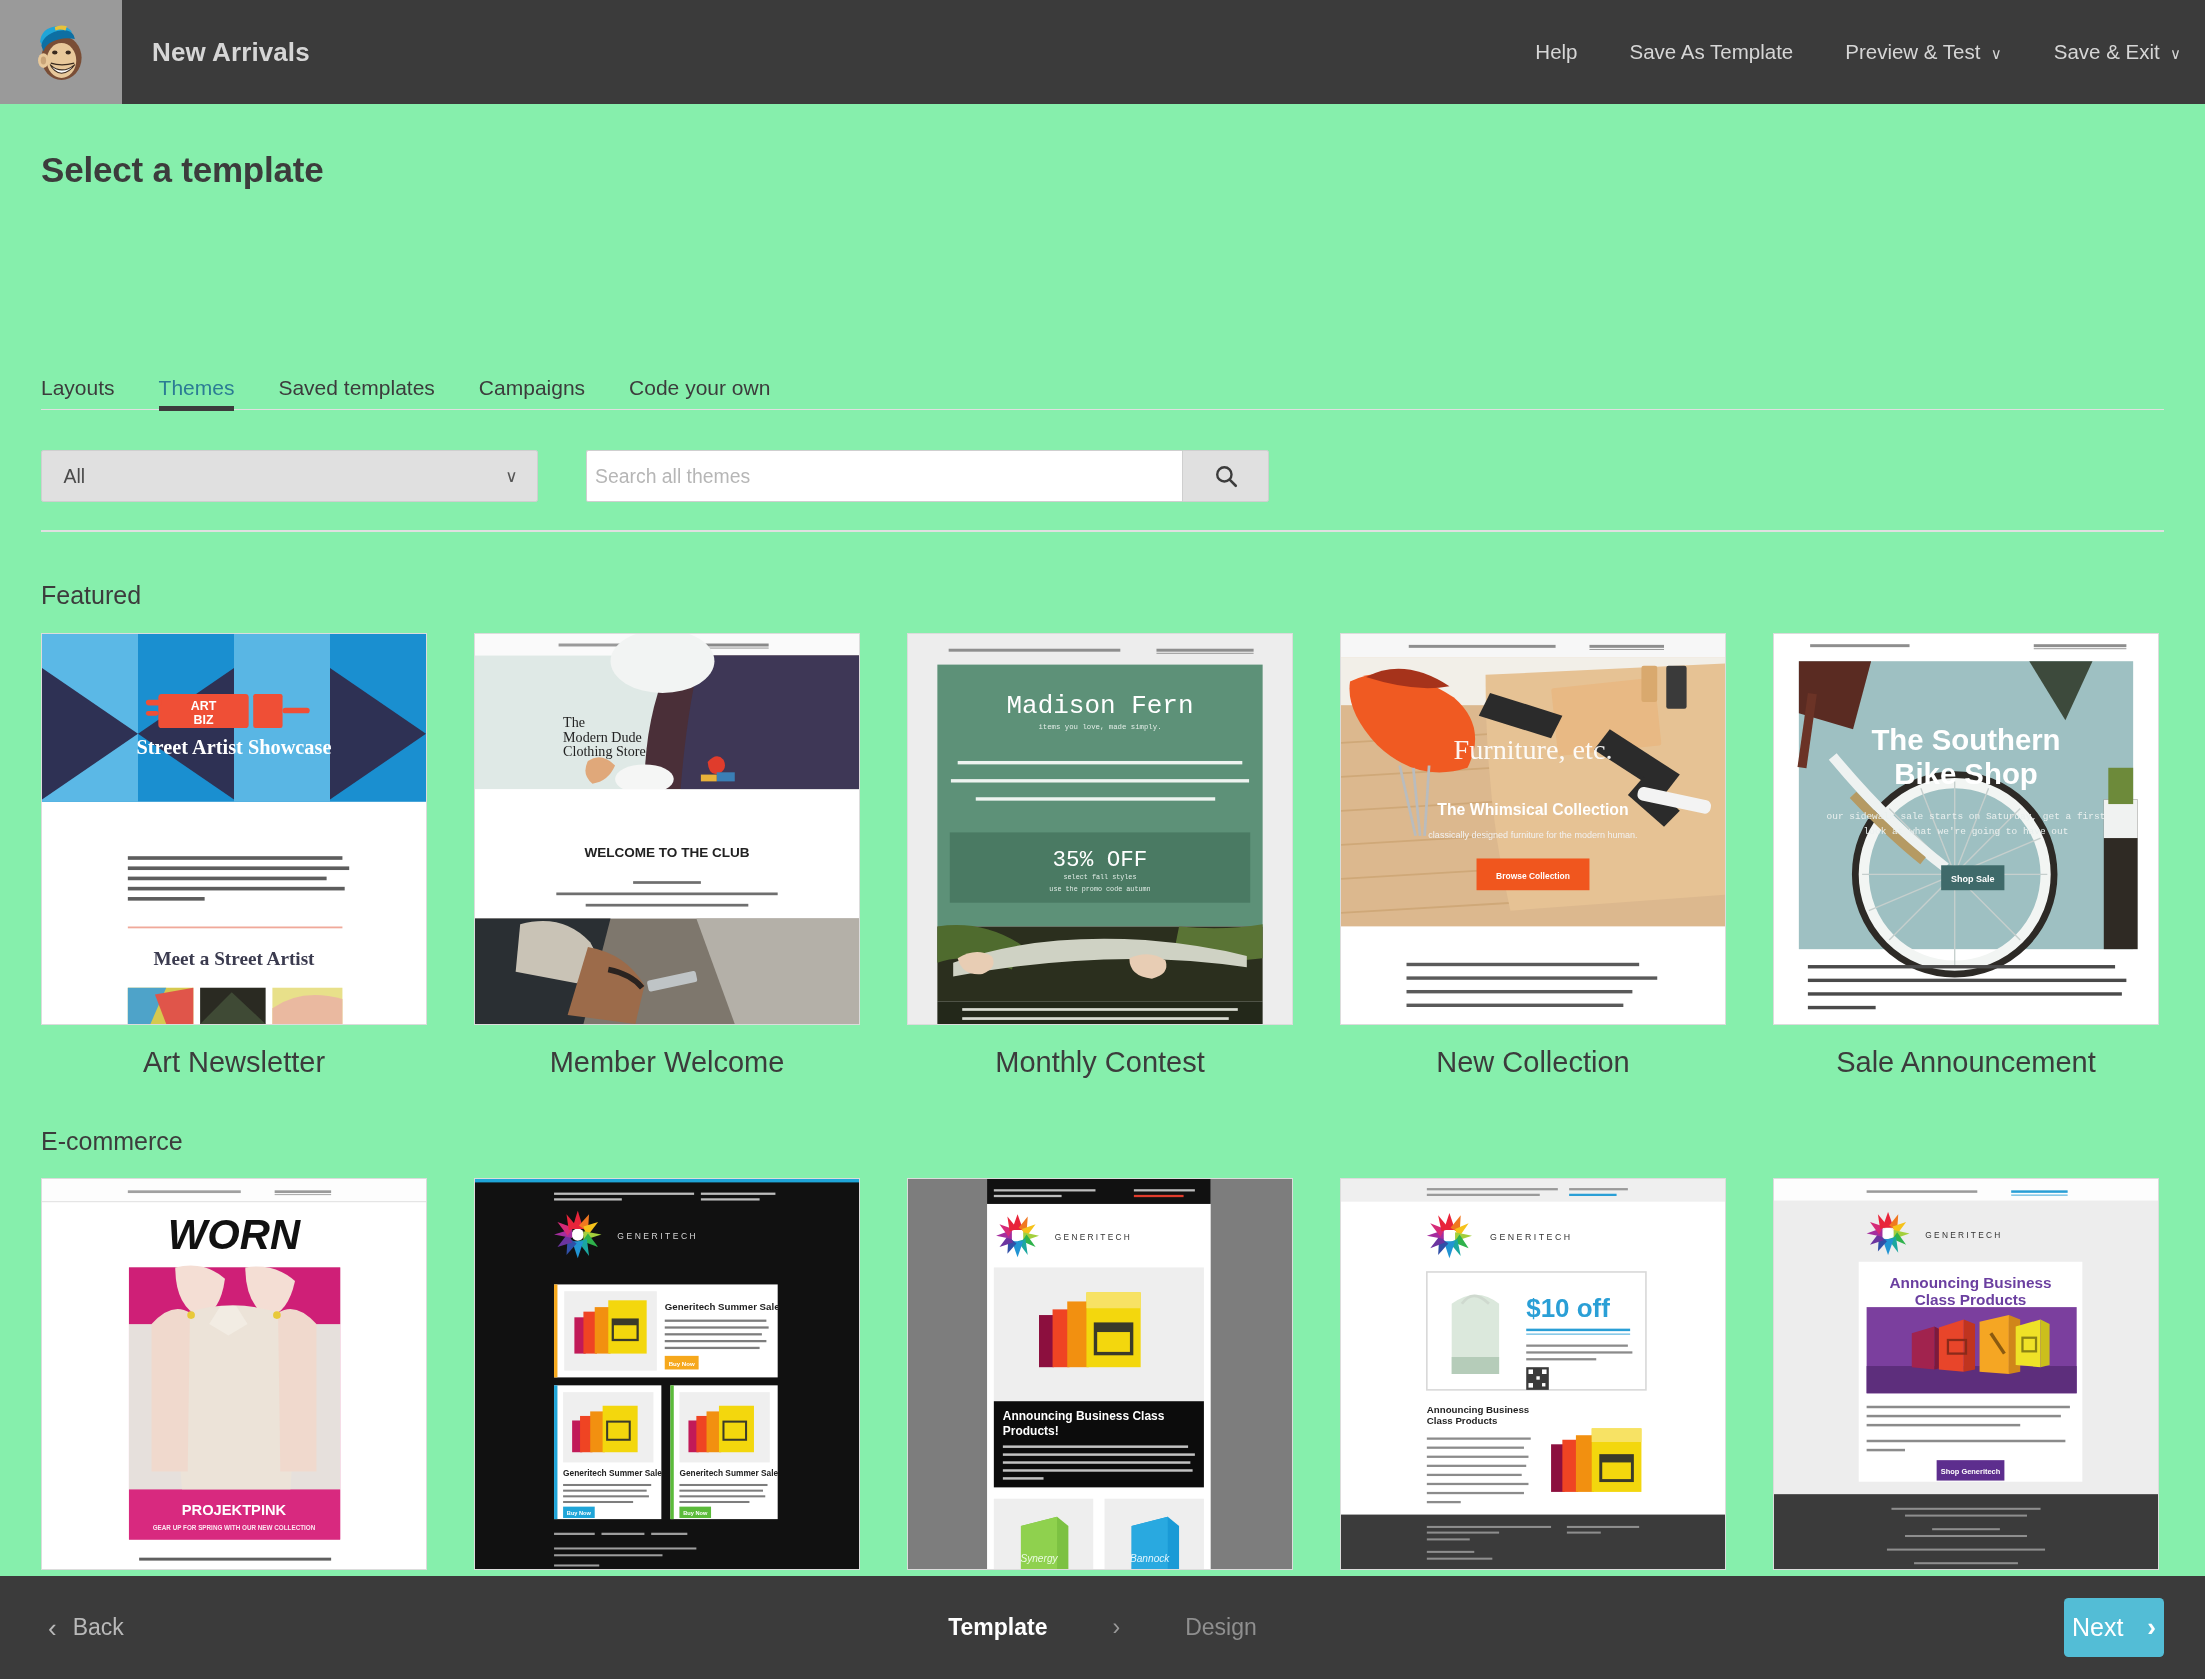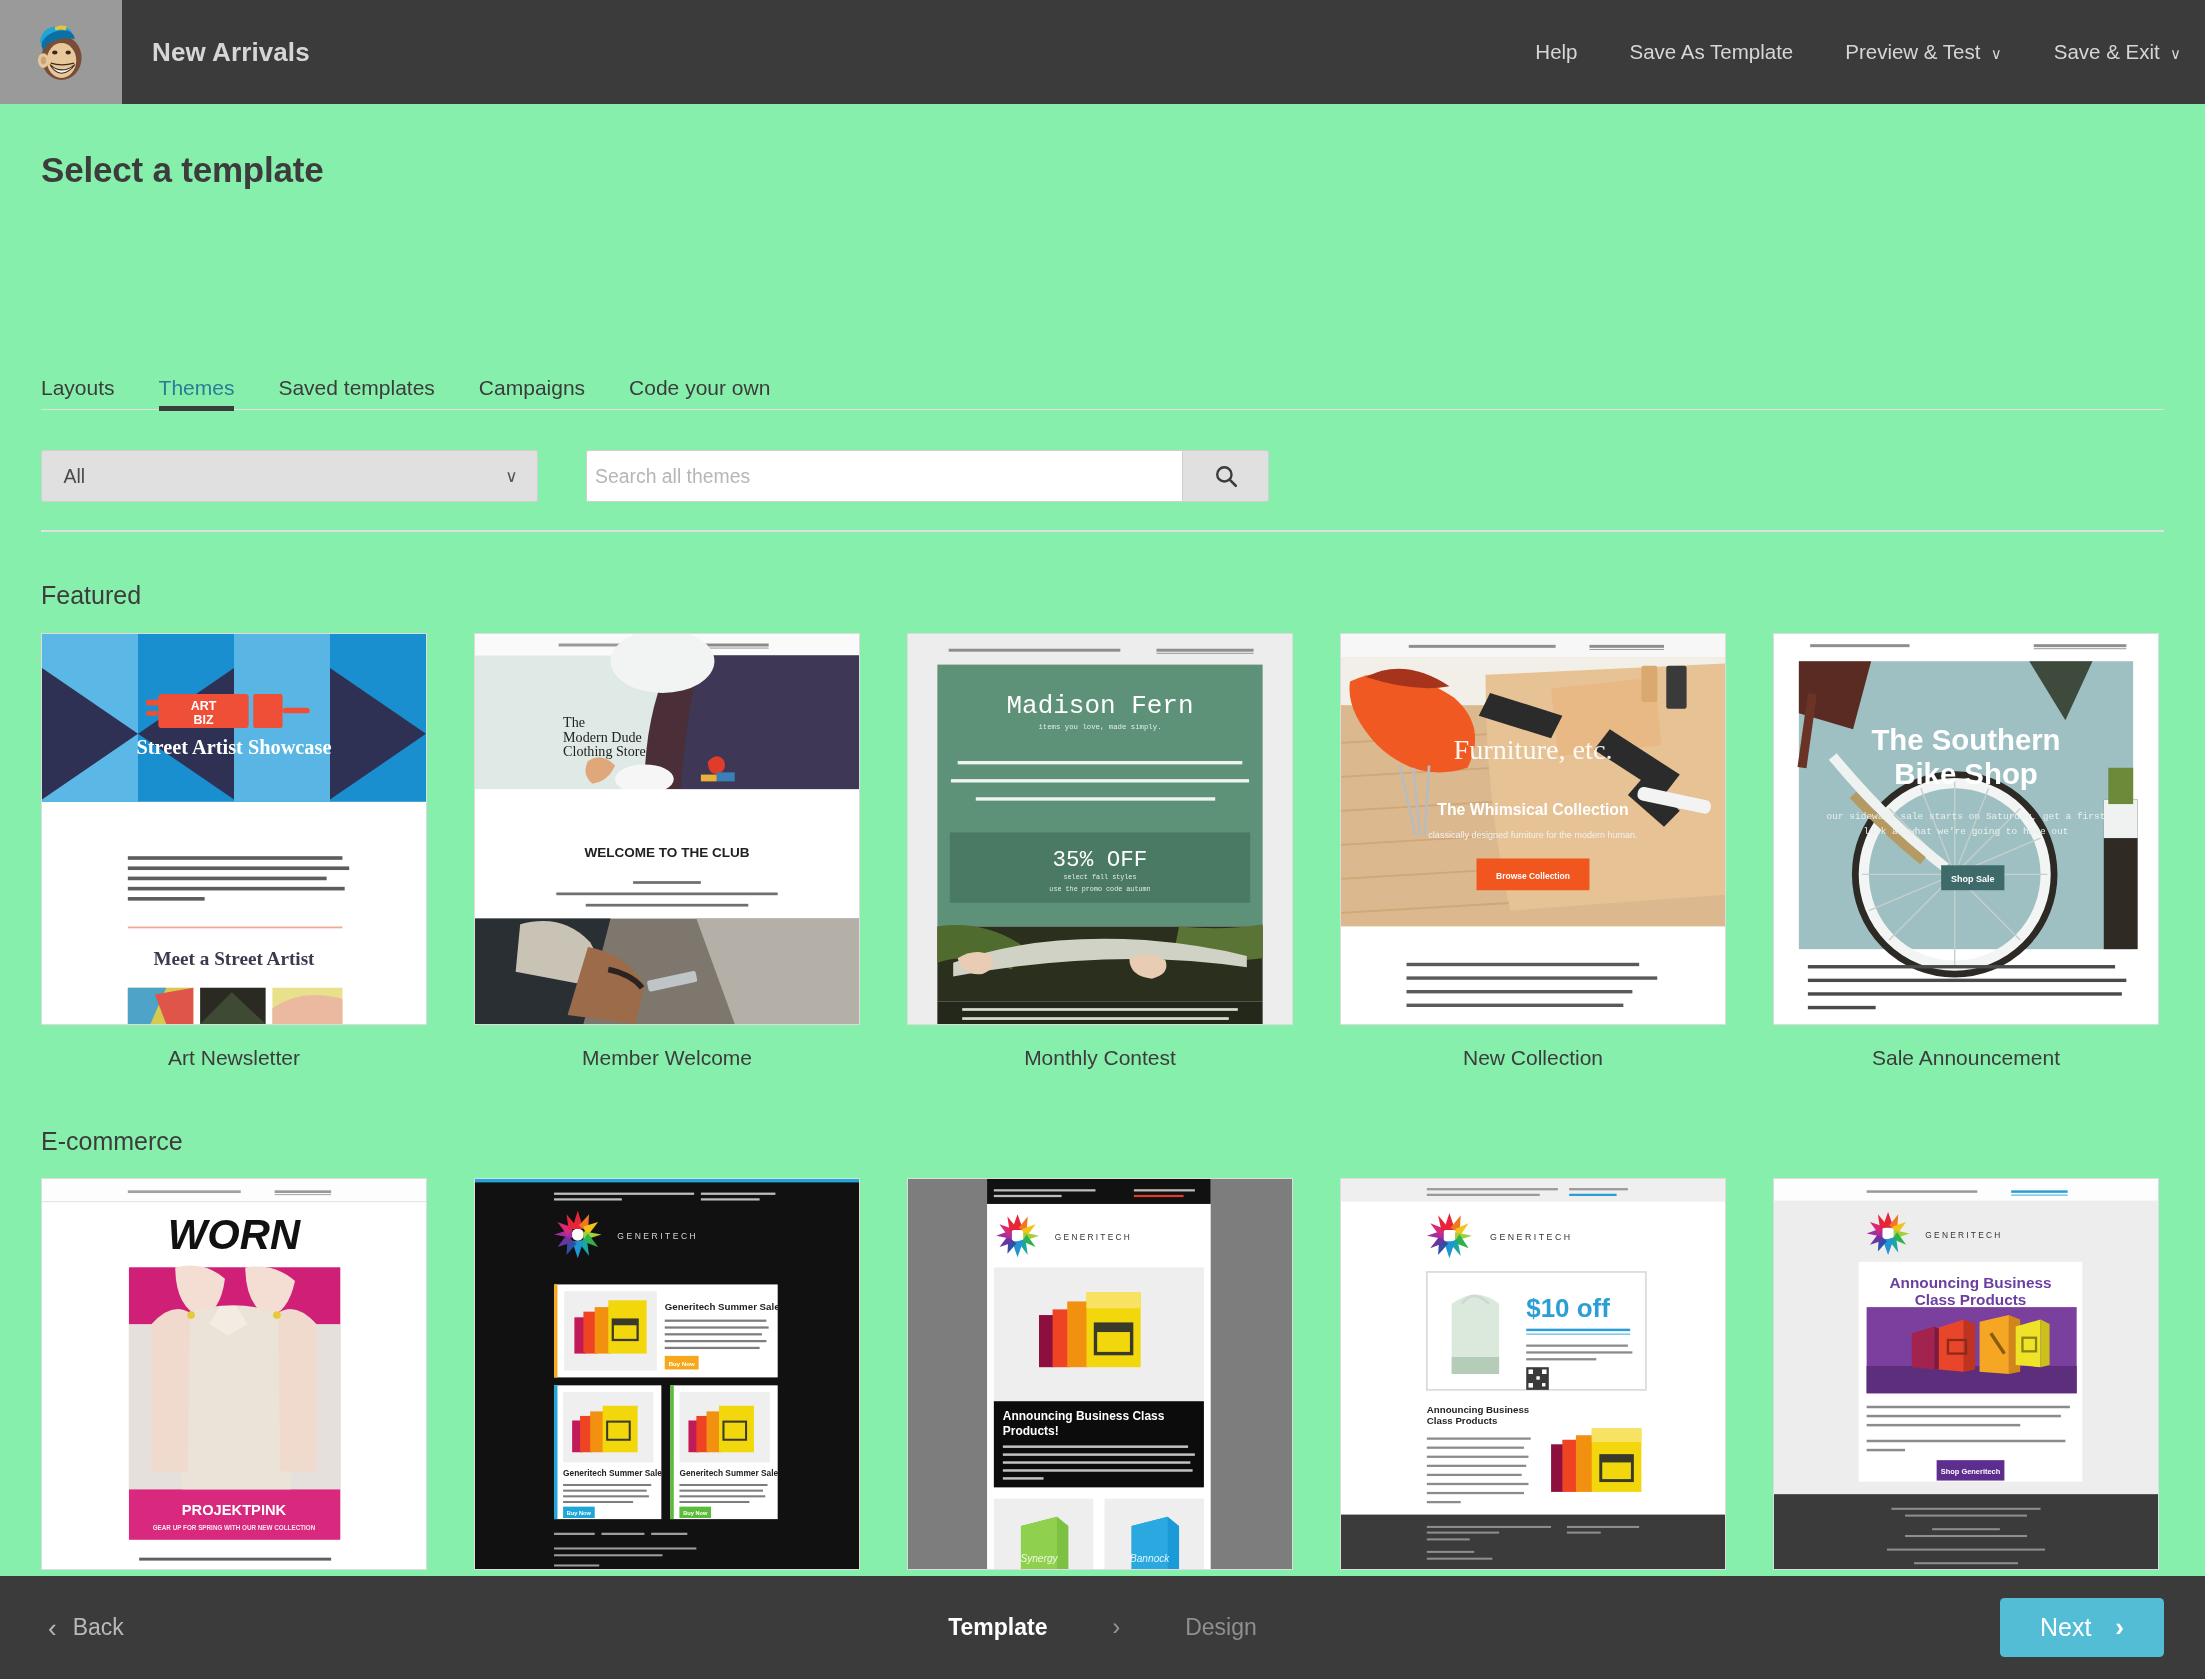--- a/index.html
+++ b/index.html
@@ -180,21 +180,21 @@
   .card:last-child { margin-right: 0; }
   .thumb {
     width: 386px; height: 392px;
     background: #fff;
     border: 1.1px solid #dcdcdc;
     overflow: hidden;
     position: relative;
   }
   .card-label {
     margin-top: 20.5px;
-    font-size: 21px;
+    font-size: 29px;
     color: #3c3c3c;
     text-align: center;
   }
 
   
   .bottombar {
     position: absolute;
     left: 0; top: 1576px;
     width: 2205px; height: 103px;
     background: #3b3b3b;
@@ -216,21 +216,21 @@
   }
   .bc-active { color: #ffffff; font-weight: bold; }
   .bc-sep { color: #9a9a9a; margin: 0 17px; font-size: 23px; }
   .bc-next { color: #8f8f8f; }
   .next-btn {
     margin-left: auto; margin-right: 41px;
     background: #53bdd6;
     border: none; border-radius: 4.6px;
     color: #fff;
     font-size: 25px;
-    padding: 0 40px;
+    padding: 0 8px;
     height: 59px;
     display: flex; align-items: center;
     cursor: pointer;
     font-family: "Liberation Sans", sans-serif;
   }
   .next-btn .chev { margin-left: 24px; font-size: 26px; font-weight: bold; }
 
   
   .tn { width: 100%; height: 100%; display:block; }
 </style>

